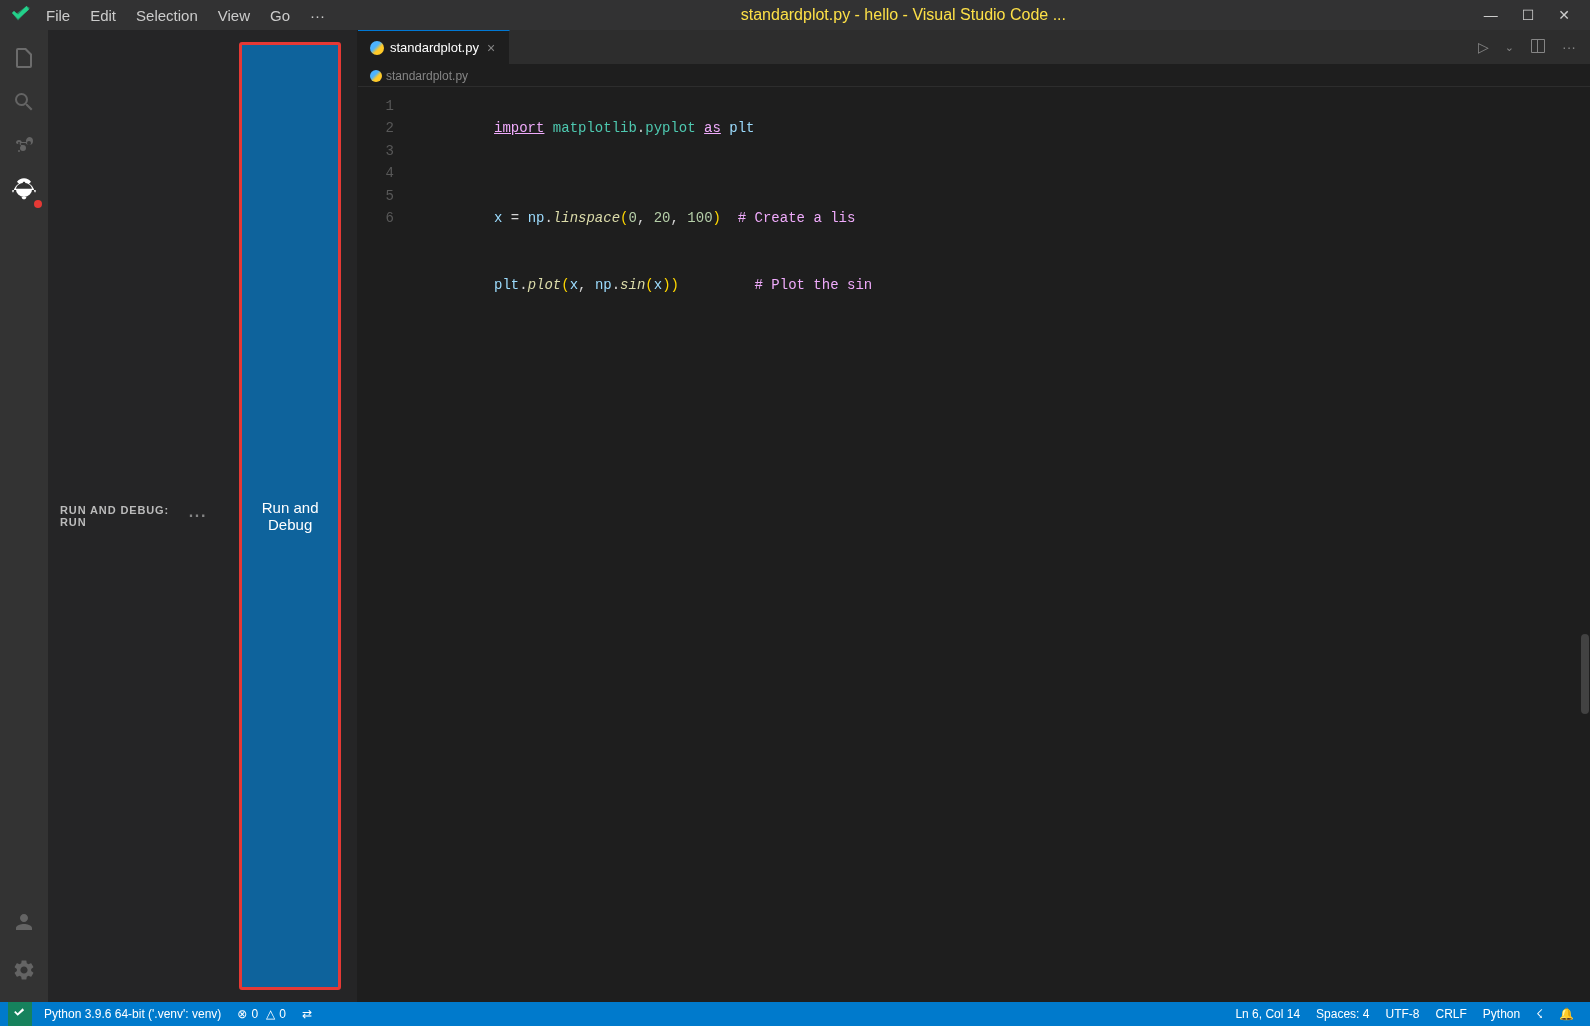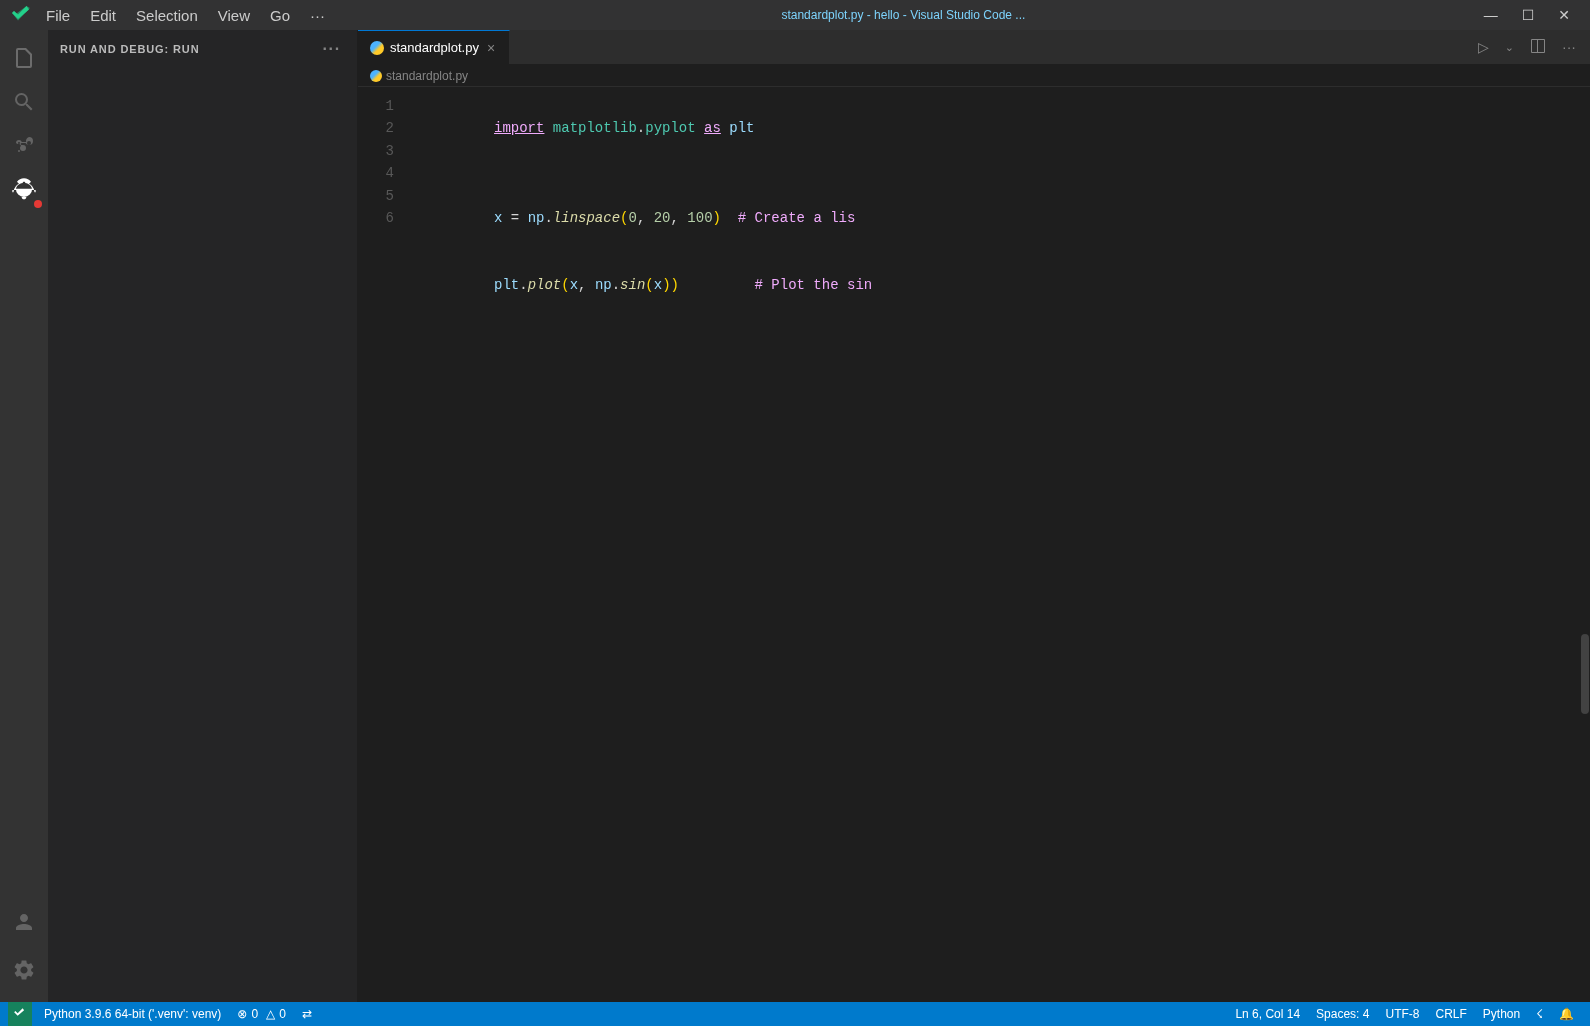--- a/index.html
+++ b/index.html
@@ -29,22 +29,22 @@
     .title-bar-menu-item {
       color: #ccc;
       font-size: 15px;
       padding: 2px 8px;
       cursor: pointer;
       border-radius: 3px;
     }
     .title-bar-title {
       flex: 1;
       text-align: center;
-      color: #7dd3fc;
-      font-size: 12px;
+      color: #fde047;
+      font-size: 16px;
     }
     .title-bar-controls {
       display: flex;
       gap: 4px;
     }
     .title-bar-control {
       color: #ccc;
       font-size: 14px;
       padding: 2px 10px;
       cursor: pointer;
@@ -87,21 +87,21 @@
       align-items: center;
       padding-bottom: 8px;
       gap: 4px;
     }
 
     
     .sidebar {
       width: 310px;
       background: #252526;
       display: flex;
-      flex-direction: column;
+      flex-direction: row;
       flex-shrink: 0;
       border-right: 1px solid #1e1e1e;
     }
     .sidebar-header {
       display: flex;
       align-items: center;
       justify-content: space-between;
       padding: 8px 12px;
       color: #bbb;
       font-size: 11px;
@@ -394,20 +394,21 @@
   </div>
 
   <div class="sidebar">
     <div class="sidebar-header">
       <span>RUN AND DEBUG: RUN</span>
       <div class="sidebar-header-actions">
         <span class="sidebar-header-action">···</span>
       </div>
     </div>
 
+    <button class="run-debug-btn">Run and Debug</button>
 
 
   </div>
 
   <div class="editor-area">
 
     <div class="tab-bar">
       <div class="tab active">
         <span class="python-icon"></span>
         <span>standardplot.py</span>

